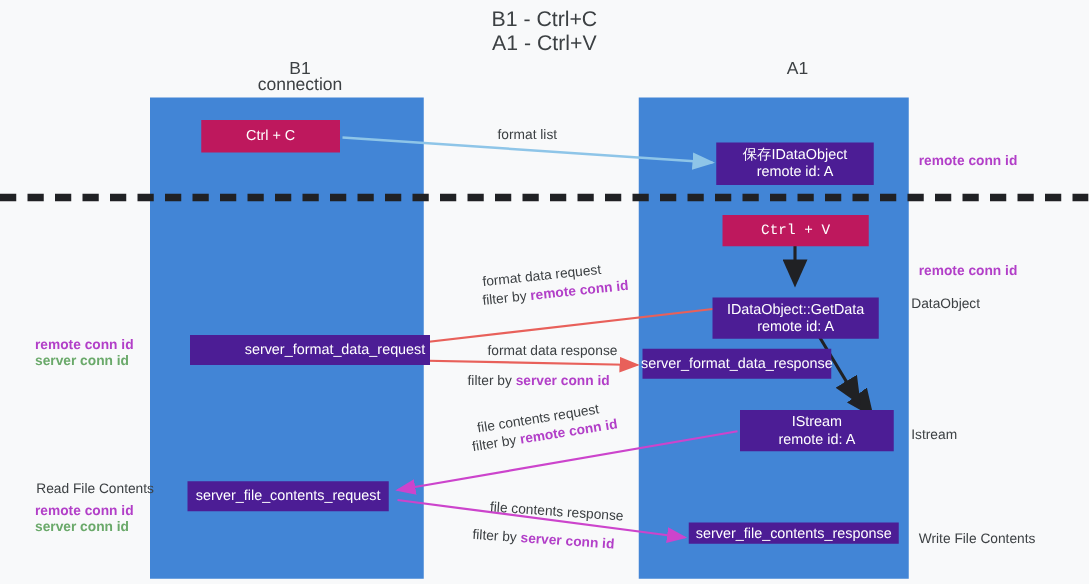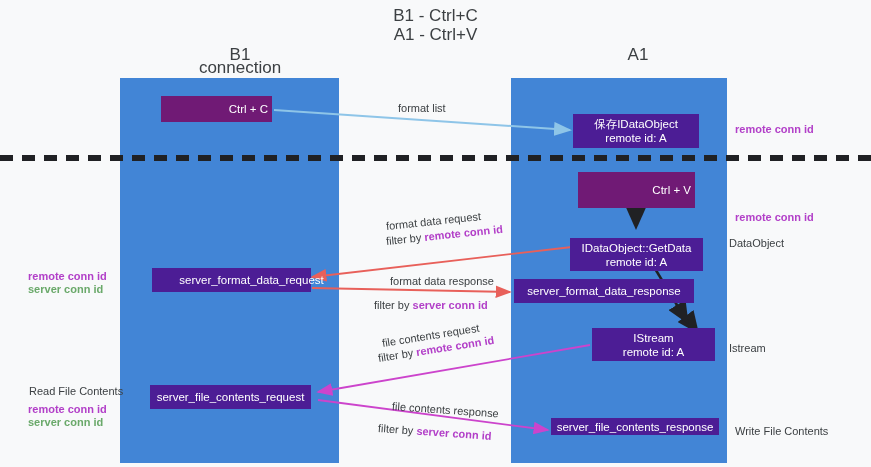--- a/index.html
+++ b/index.html
@@ -23,21 +23,21 @@
     pointer-events: none;
   }
   .col-band {
     position: absolute;
     background: #4285d6;
   }
   .col-head {
     position: absolute;
     text-align: center;
     color: #3c4043;
-    font-size: 17px;
+    font-size: 14px;
     line-height: 13px;
   }
   .title-block {
     position: absolute;
     left: 0;
     top: 6px;
     width: 871px;
     text-align: center;
     color: #3c4043;
     font-size: 17px;
@@ -49,21 +49,21 @@
     display: flex;
     flex-direction: column;
     align-items: center;
     justify-content: center;
     color: #ffffff;
     font-size: 11.5px;
     line-height: 14px;
     text-align: center;
     padding: 2px 4px;
   }
-  .node.green { background: #701a75; align-items: flex-end; }
+  .node.green { background: #be185d; }
   .node.orange { background: #fbb košt; }
   .node.orange { background: #4c1d95; }
   .lbl {
     position: absolute;
     font-size: 11px;
     line-height: 14px;
     color: #3c4043;
     white-space: nowrap;
   }
   .purple { color: #b23fc8; font-weight: bold; }
@@ -127,34 +127,34 @@
 
   <div class="node green" style="left:161px; top:96px; width:111px; height:26px;">
     <div>Ctrl + C</div>
   </div>
 
   <div class="node orange" style="left:573px; top:114px; width:126px; height:34px;">
     <div>保存IDataObject</div>
     <div>remote id: A</div>
   </div>
 
-  <div class="node green" style="left:578px; top:172px; width:117px; height:36px;">
+  <div class="node green" style="left:578px; top:172px; width:117px; height:25px;font-family:Liberation Mono, monospace;">
     <div>Ctrl + V</div>
   </div>
 
   <div class="node orange" style="left:570px; top:227px; width:133px; height:33px;margin-top:11px;">
     <div>IDataObject::GetData</div>
     <div>remote id: A</div>
   </div>
 
-  <div class="node orange" style="left:152px; top:268px; width:159px; height:24px;padding-left:44px;">
+  <div class="node orange" style="left:152px; top:268px; width:192px; height:24px;padding-left:44px;">
     <div>server_format_data_request</div>
   </div>
 
-  <div class="node orange" style="left:514px; top:279px; width:180px; height:24px;">
+  <div class="node orange" style="left:514px; top:279px; width:151px; height:24px;">
     <div>server_format_data_response</div>
   </div>
 
   <div class="node orange" style="left:592px; top:328px; width:123px; height:33px;">
     <div>IStream</div>
     <div>remote id: A</div>
   </div>
 
   <div class="node orange" style="left:150px; top:385px; width:161px; height:24px;">
     <div>server_file_contents_request</div>

